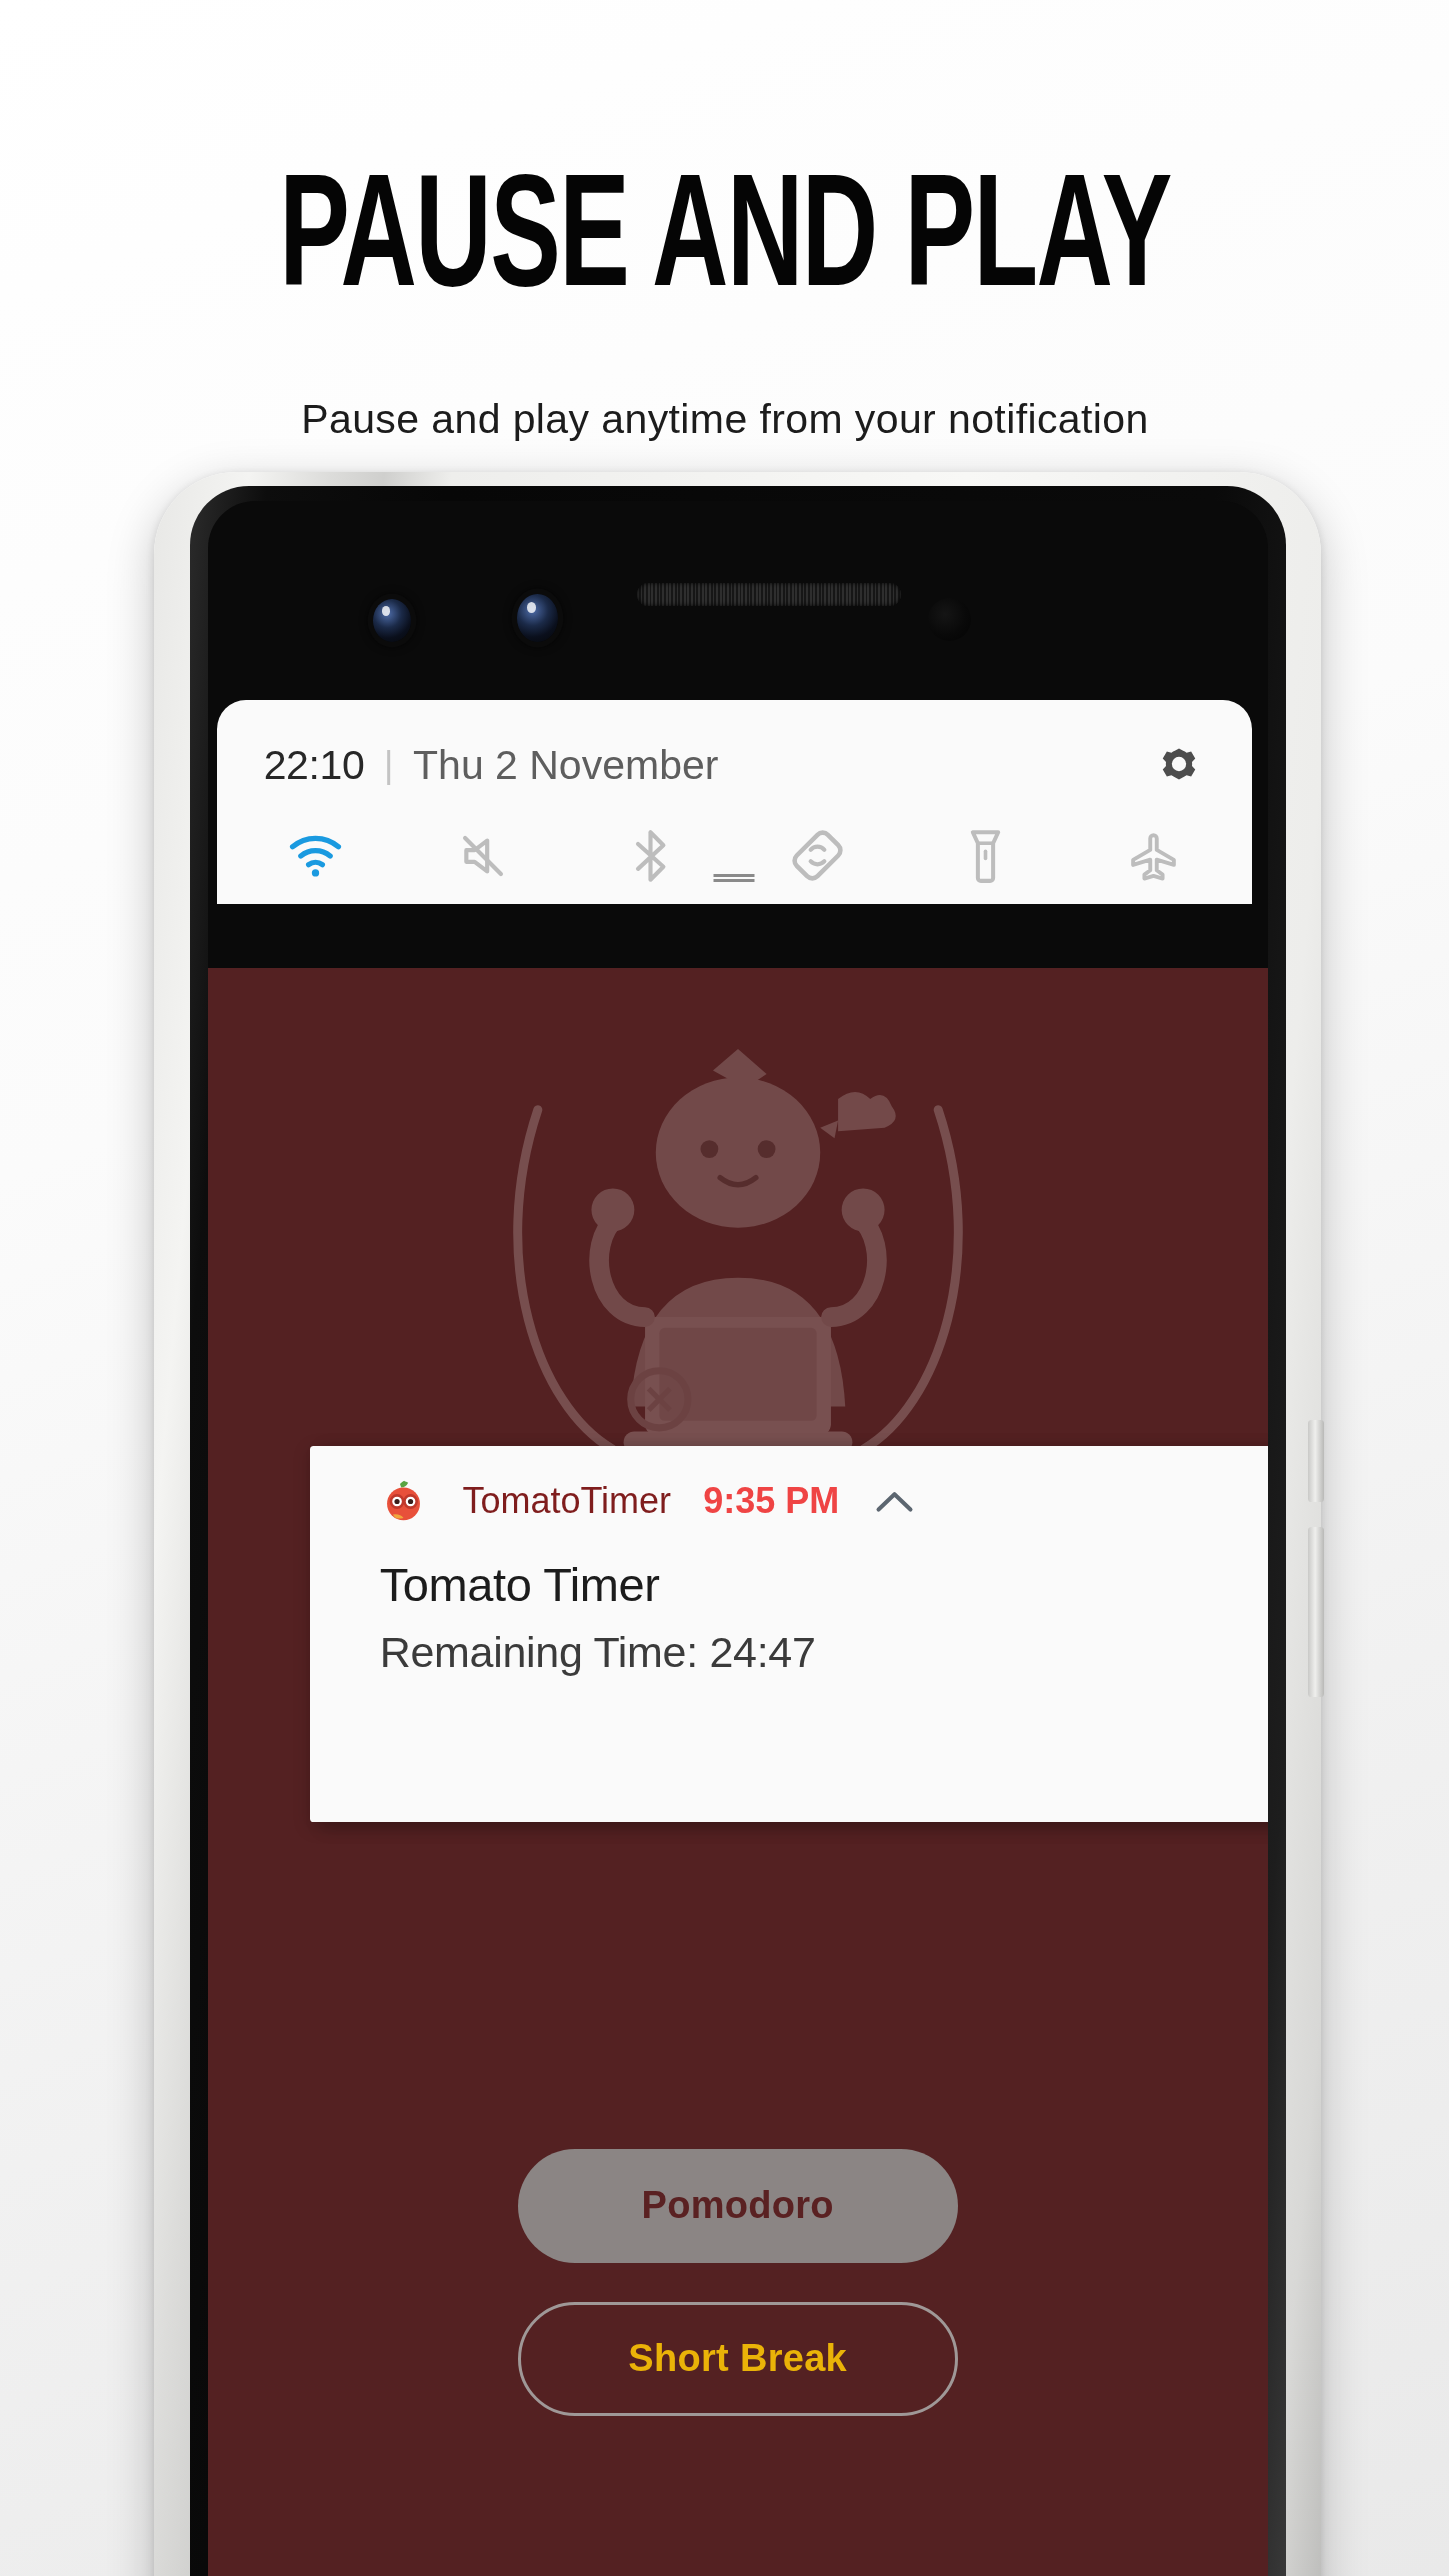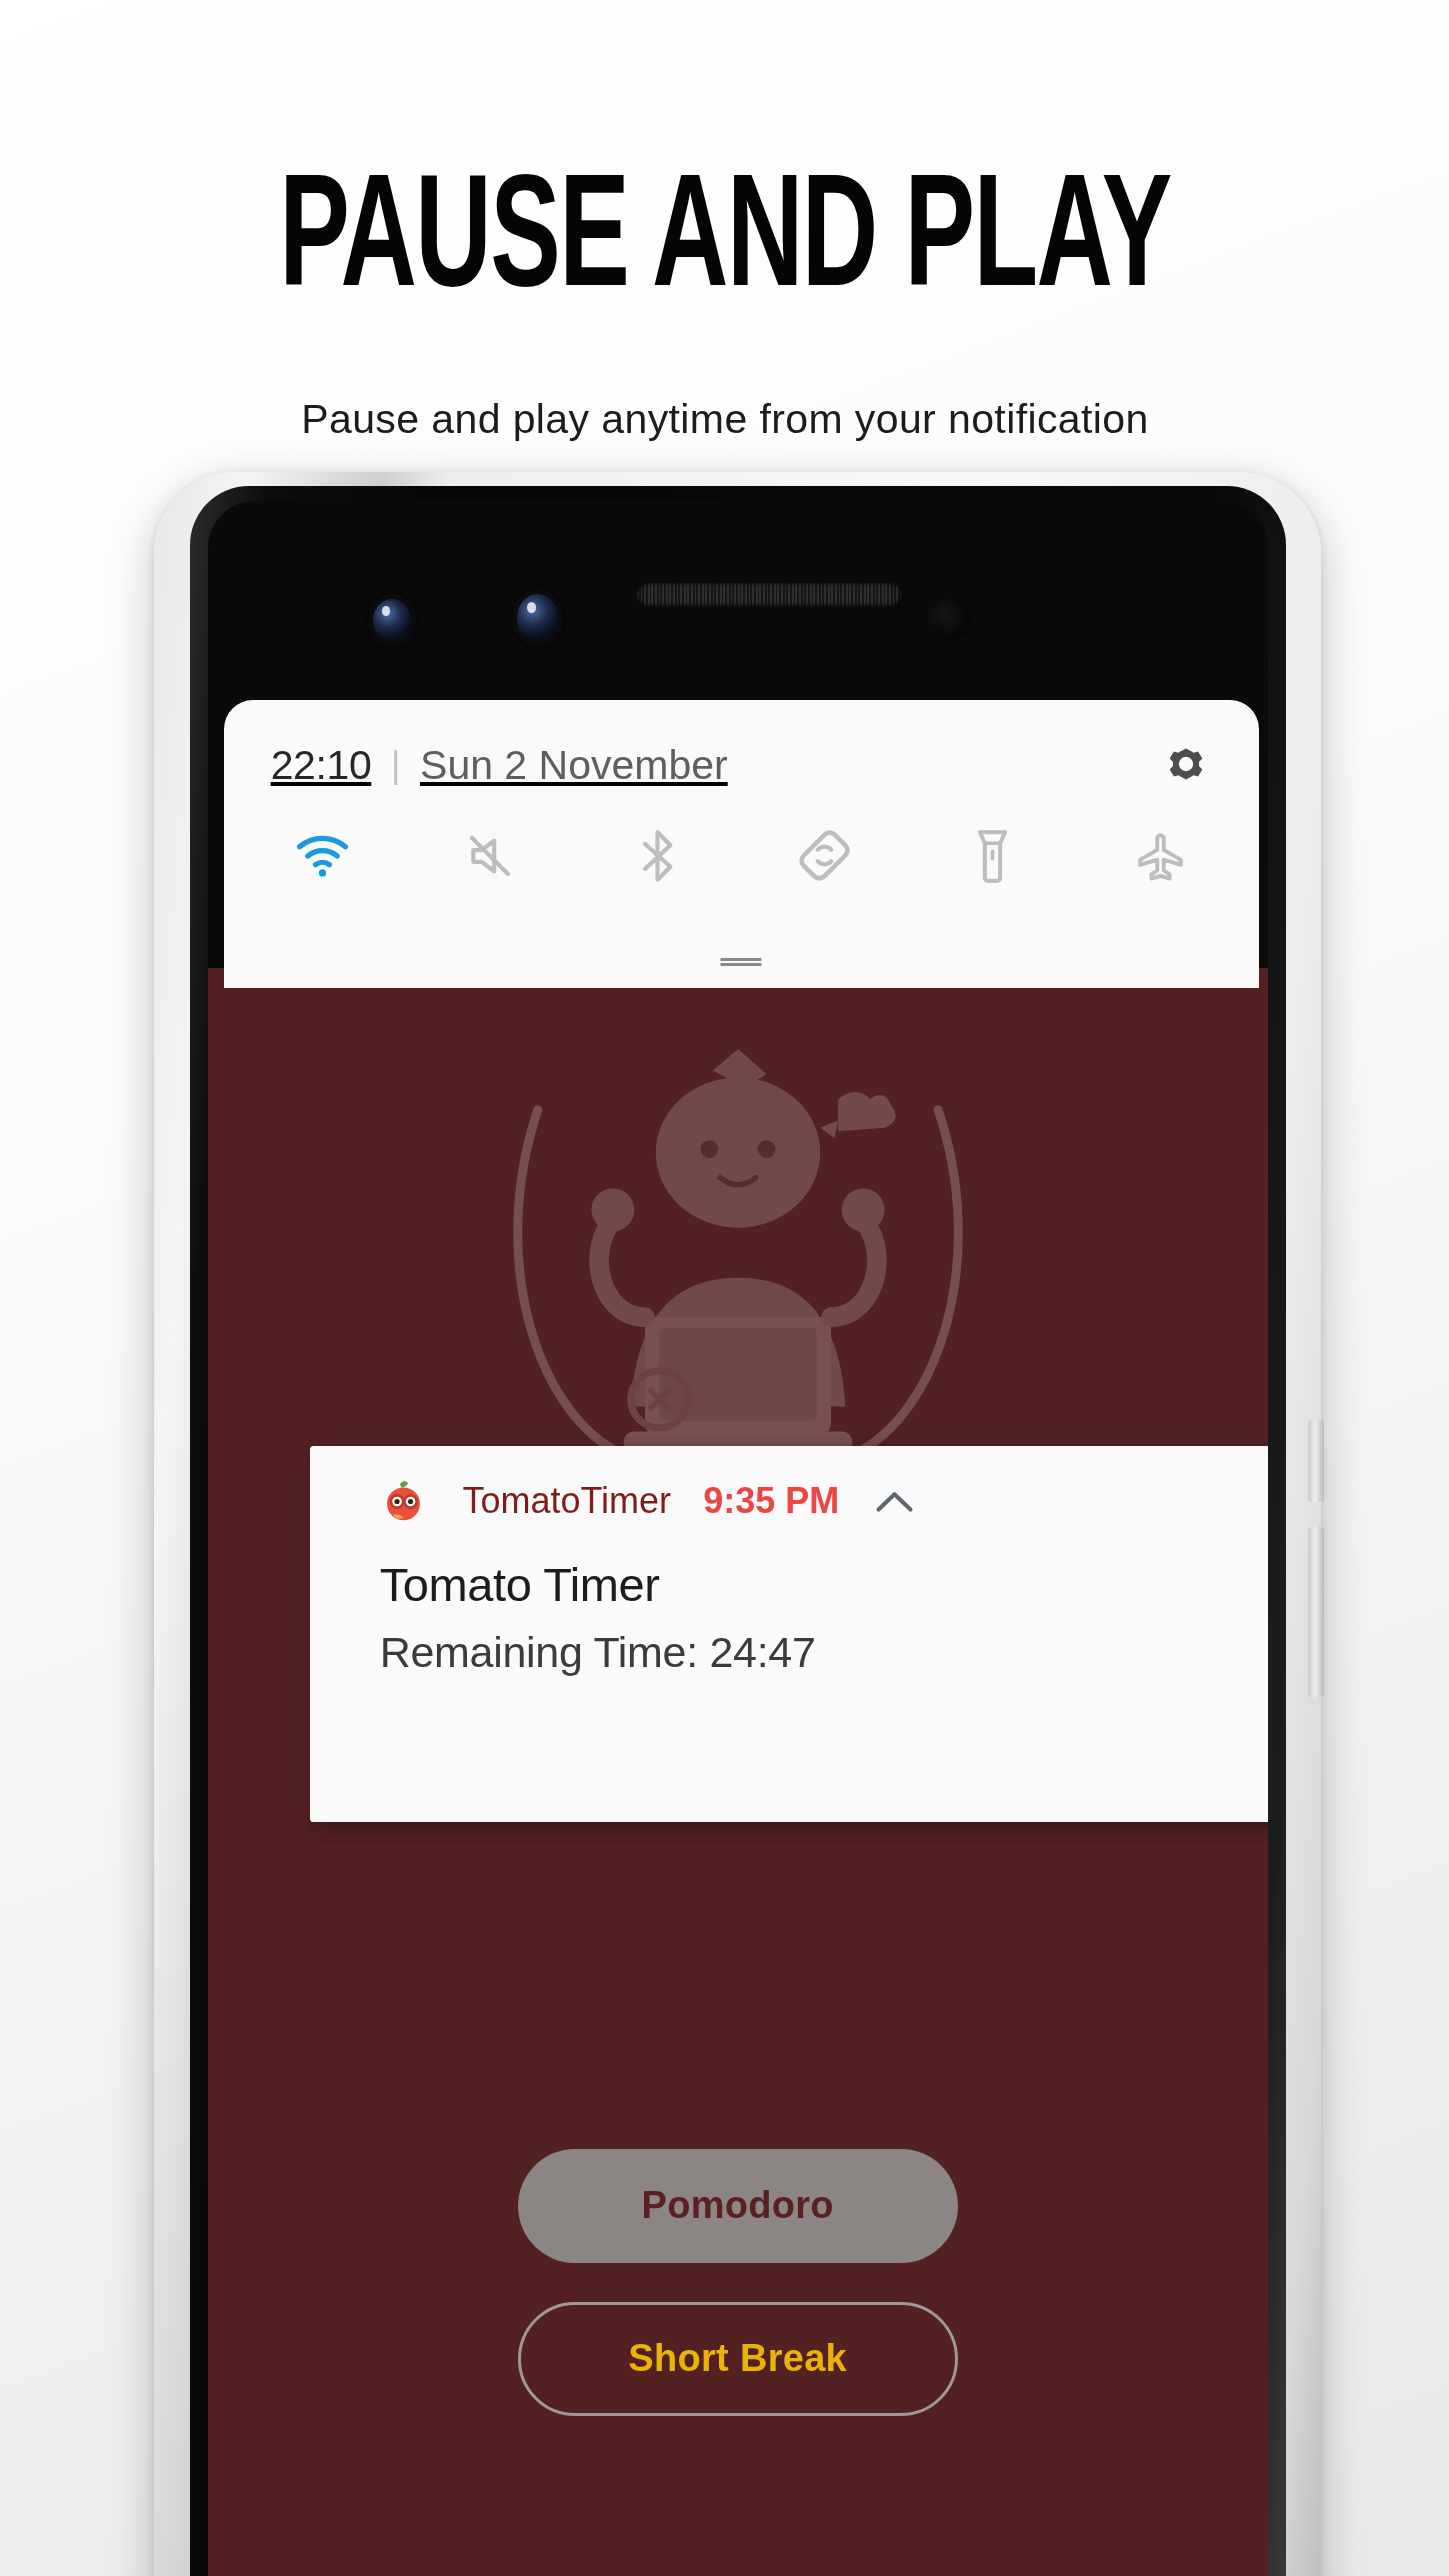--- a/index.html
+++ b/index.html
@@ -85,25 +85,24 @@
   }
   .speaker{
     position:absolute; left:429px; top:82px;
     width:264px; height:23px; border-radius:11.6px;
     background:repeating-linear-gradient(90deg,#2e2e2e 0 1.8px,#161616 1.8px 3.6px);
     box-shadow:inset 0 0 4.5px rgba(0,0,0,0.9);
   }
 
   
   .shade{
-    position:absolute; left:16px; top:199px;
-    width:1035px; height:288px;
+    position:absolute; left:9px; top:199px;
+    width:1035px; height:204px;
     background:#fafafa;
     border-radius:29px 29px 0 0;
-    text-decoration:underline;
   }
   .shade-top{
     display:flex; align-items:center;
     padding:34px 47px 0 47px;
     height:97px;
   }
   .shade-time{ font-size:41px; color:#272727; font-weight:400; letter-spacing:-0.4px;}
   .shade-div{ color:#c3c3c3; font-size:36px; margin:0 19.7px; }
   .shade-date{ font-size:41px; color:#5e5e5e; font-weight:400; }
   .gear{ margin-left:auto; }
@@ -275,21 +274,21 @@
               <div class="mode-btn active">Pomodoro</div>
               <div class="mode-btn idle">Short Break</div>
 
             </div>
           </div>
 
           <div class="shade">
             <div class="shade-top">
               <span class="shade-time">22:10</span>
               <span class="shade-div">|</span>
-              <span class="shade-date">Sun 2 November</span>
+              <span class="shade-date">Thu 2 November</span>
               <span class="gear">
                 <svg width="52" height="52" viewBox="0 0 24 24">
                   <path fill="#4d4d4d" d="M12 1.6l1.9 1.1a7.5 7.5 0 0 1 1.6.9l2.1-.6 1.9 3.3-1.5 1.6a7.6 7.6 0 0 1 0 1.8l1.5 1.6-1.9 3.3-2.1-.6a7.5 7.5 0 0 1-1.6.9L12 16l-1.9-1.1a7.5 7.5 0 0 1-1.6-.9l-2.1.6-1.9-3.3 1.5-1.6a7.6 7.6 0 0 1 0-1.8L4.5 6.3l1.9-3.3 2.1.6a7.5 7.5 0 0 1 1.6-.9L12 1.6z" transform="translate(0,3.2) scale(1.0)"></path>
                   <circle cx="12" cy="12" r="3.3" fill="#fafafa"></circle>
                 </svg>
               </span>
             </div>
 
             <div class="qs-row">
               <div class="qs-item">

